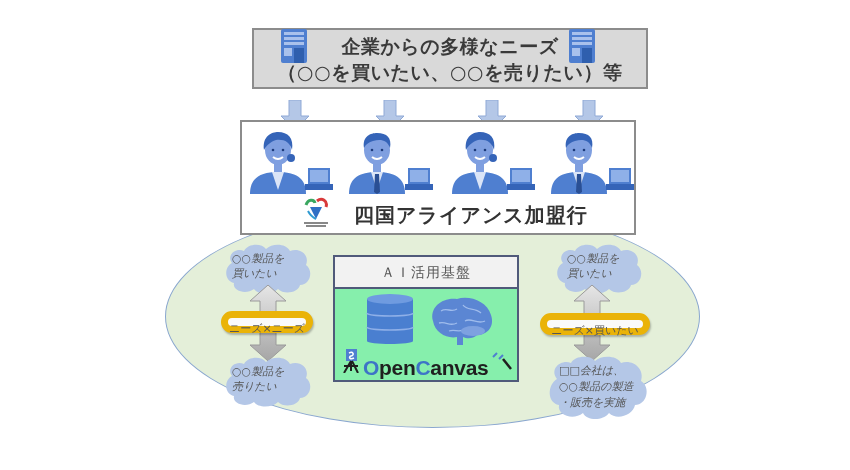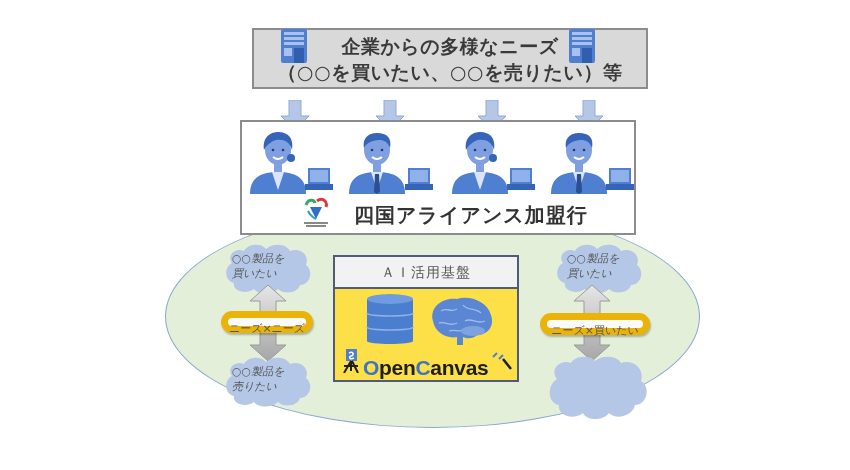--- a/index.html
+++ b/index.html
@@ -25,21 +25,21 @@
   
   .cloud{position:absolute;width:92px;height:52px;}
   .cloud svg{position:absolute;left:0;top:0;width:100%;height:100%;}
   .cloud-text{position:absolute;left:10px;top:8px;font-size:11px;line-height:15px;color:#555;white-space:pre-line;font-style:italic;}
   .cloud-big{width:104px;height:66px;}
   .cloud-big .cloud-text{left:12px;top:8px;line-height:16px;}
   
   .double-arrow{position:absolute;width:40px;height:76px;}
   .pill{position:absolute;height:22px;border-radius:11px;background:#fafafa;border:7px solid #eab308;box-shadow:1px 2px 2px rgba(0,0,0,0.25);font-size:11px;line-height:22px;color:#555;text-align:center;box-sizing:border-box;}
   
-  #ai-box{left:333px;top:255px;width:186px;height:127px;background:#fde047;border:2px solid #505a7a;box-sizing:border-box;}
+  #ai-box{left:333px;top:255px;width:186px;height:127px;background:#86efac;border:2px solid #505a7a;box-sizing:border-box;}
   #ai-header{position:absolute;left:0;top:0;right:0;height:30px;background:#f2f2f2;border-bottom:2px solid #505a7a;text-align:center;font-size:14px;line-height:30px;color:#555;letter-spacing:1px;}
   #db-icon{position:absolute;left:30px;top:36px;width:50px;height:54px;}
   #brain-icon{position:absolute;left:92px;top:38px;width:68px;height:52px;}
   #oc-logo{position:absolute;left:6px;top:88px;width:172px;height:30px;}
   #oc-text{position:absolute;left:22px;top:8px;font-size:21px;font-weight:bold;font-family:"Liberation Sans",sans-serif;color:#1f1f1f;letter-spacing:-0.3px;line-height:30px;}
   #oc-text .blue{color:#3d74c7;}
 </style>
 </head>
 <body>
 
@@ -236,13 +236,16 @@
     </linearGradient>
   </defs>
   <polygon points="20,0 38,16 28,16 28,60 38,60 20,76 2,60 12,60 12,16 2,16" fill="url(#dg2)" stroke="#9a9a9a" stroke-width="1"></polygon>
 </svg>
 <div class="pill abs" style="left:540px;top:313px;width:110px;">ニーズ×買いたい</div>
 
 <div class="cloud cloud-big abs" style="left:547px;top:355px;">
   <svg viewBox="0 0 104 66">
     <path d="M10,24 C2,14 14,4 24,8 C28,0 44,0 48,6 C54,0 70,0 74,8 C86,4 98,14 94,26 C104,32 100,50 88,50 C86,60 70,66 62,58 C56,66 40,66 36,58 C26,66 10,60 12,50 C0,48 0,30 10,24 Z" fill="#b4c7e7"></path>
   </svg>
+  <div class="cloud-text">□□会社は、
+○○製品の製造
+・販売を実施</div>
 </div>
 
 </body></html>

